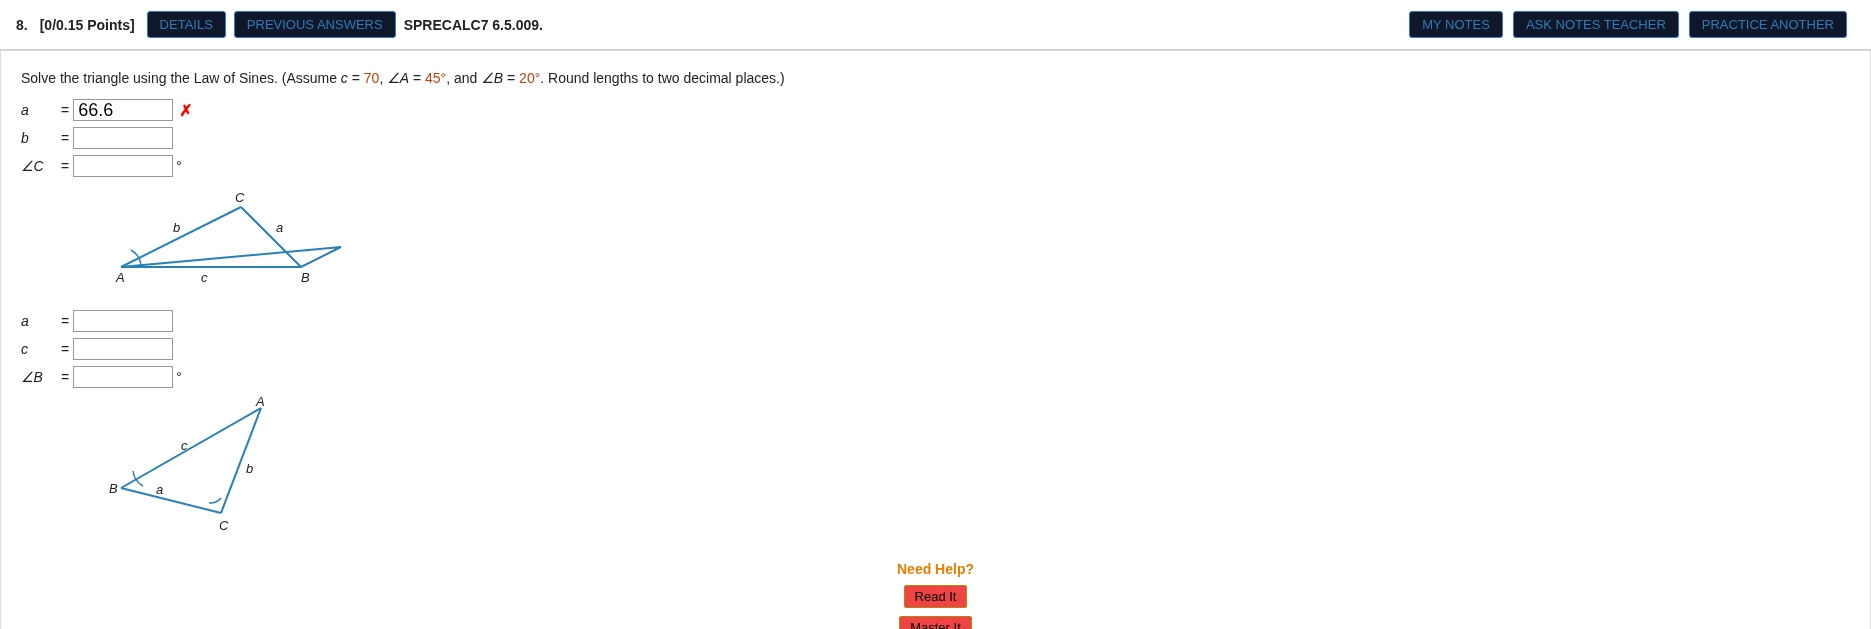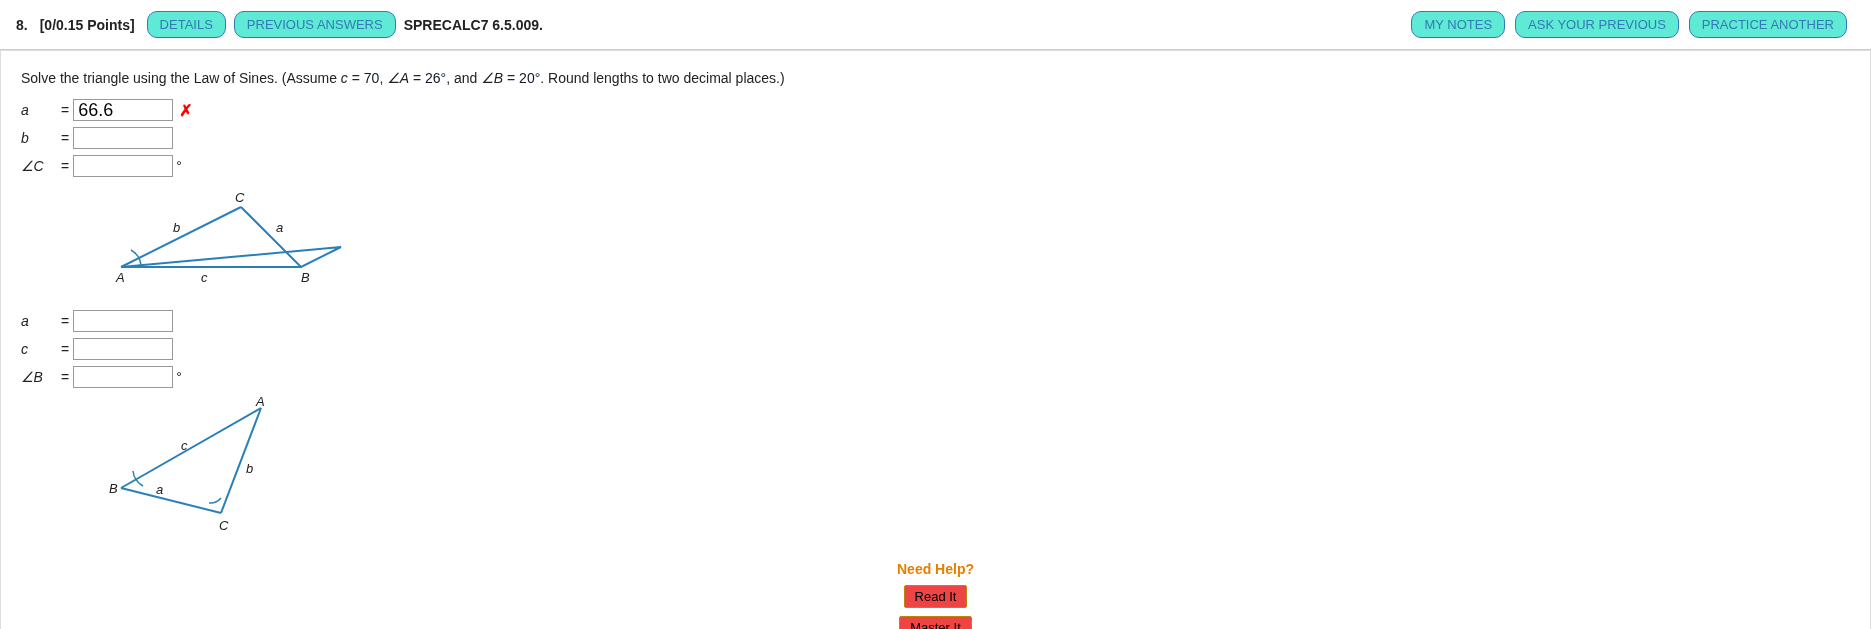--- a/index.html
+++ b/index.html
@@ -7,37 +7,37 @@
     
     .top-bar {
       display: flex; align-items: center; padding: 8px 16px;
       border-bottom: 1px solid #ccc; background: #fff;
       min-height: 50px;
     }
     .question-num {
       font-weight: bold; font-size: 14px; margin-right: 12px; white-space: nowrap;
     }
     .top-btn {
-      border: 1px solid #337ab7; color: #337ab7; background: #5eead4;
+      border: 1px solid #337ab7; color: #337ab7; background: #0f172a;
       padding: 5px 12px; font-size: 13px; cursor: pointer; margin-right: 8px;
-      border-radius: 10px;
+      border-radius: 3px;
     }
     .course-code { font-weight: bold; font-size: 14px; }
     .top-right { margin-left: auto; display: flex; gap: 2px; }
     
     .content {
       padding: 16px 20px 20px 20px;
       border: 1px solid #ddd;
       margin: 0;
     }
 
     .problem-text {
       font-size: 14px; margin-bottom: 10px; line-height: 1.6;
     }
-    .problem-text .val { color: #0f172a; font-weight: normal; }
+    .problem-text .val { color: #c2410c; font-weight: normal; }
 
     .input-row {
       display: flex; align-items: center; margin-bottom: 6px; font-size: 14px;
     }
     .input-row label {
       min-width: 40px; font-style: italic;
     }
     .input-row .eq { margin-right: 4px; }
     .answer-input {
       border: 1px solid #999; padding: 2px 4px;
@@ -74,29 +74,29 @@
 <body>
 
 <div class="top-bar">
   <span class="question-num">8.</span>
   <span class="question-num">[0/0.15 Points]</span>
   <button class="top-btn">DETAILS</button>
   <button class="top-btn">PREVIOUS ANSWERS</button>
   <span class="course-code">SPRECALC7 6.5.009.</span>
   <div class="top-right">
     <button class="top-btn">MY NOTES</button>
-    <button class="top-btn">ASK YOUR PREVIOUS</button>
+    <button class="top-btn">ASK NOTES TEACHER</button>
     <button class="top-btn">PRACTICE ANOTHER</button>
   </div>
 </div>
 
 <div class="content">
 
   <div class="problem-text">
-    Solve the triangle using the Law of Sines. (Assume <em>c</em> = <span class="val">70</span>, <em>∠A</em> = <span class="val">26°</span>, and <em>∠B</em> = <span class="val">20°</span>. Round lengths to two decimal places.)
+    Solve the triangle using the Law of Sines. (Assume <em>c</em> = <span class="val">70</span>, <em>∠A</em> = <span class="val">45°</span>, and <em>∠B</em> = <span class="val">20°</span>. Round lengths to two decimal places.)
   </div>
 
   <div class="input-row">
     <label><em>a</em></label>
     <span class="eq">=</span>
     <input class="answer-input" type="text" value="66.6" style="">
     <span class="wrong-icon">✗</span>
   </div>
   <div class="input-row">
     <label><em>b</em></label>

